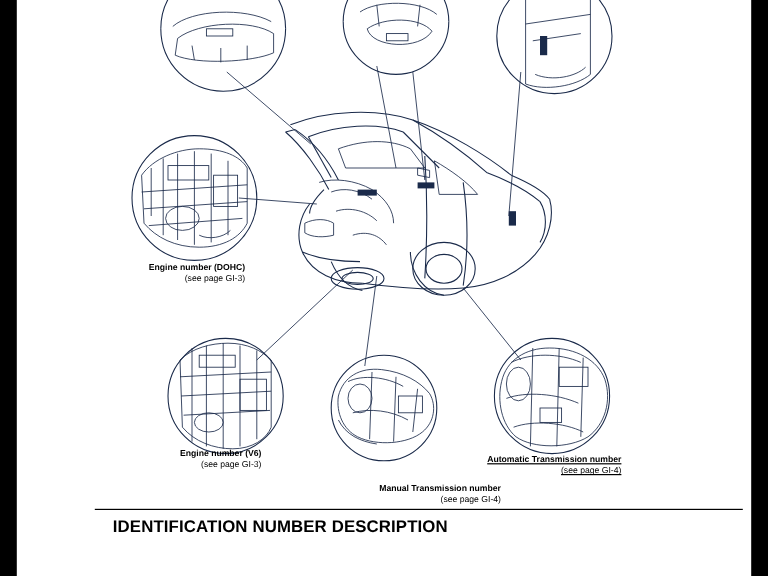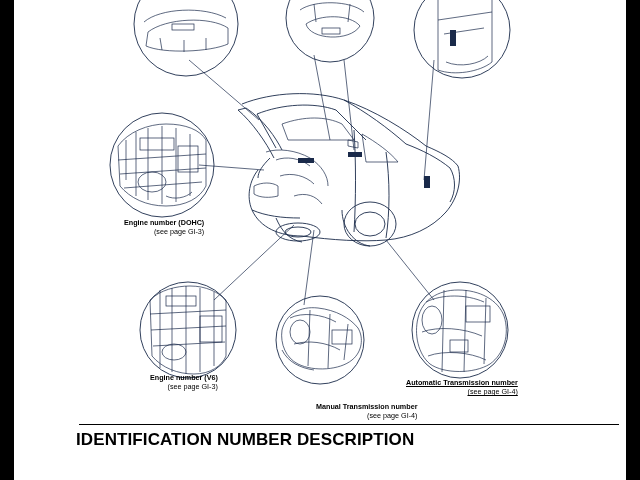--- a/index.html
+++ b/index.html
@@ -37,22 +37,22 @@
   .rule{
     position:absolute;
     left:65px;
     width:540px;
     height:1px;
     background:#000;
   }
   #rule-top{top:424px;}
   .heading{
     position:absolute;
-    left:62px;
-    font-size:17px;
+    left:80px;
+    font-size:14px;
     font-weight:bold;
     color:#000;
     letter-spacing:0.1px;
   }
   #heading-1{top:430px;}
   #heading-2{top:450px;}
   .leftbar{
     position:absolute;
     left:0;top:0;width:14px;height:480px;background:#000;
   }

